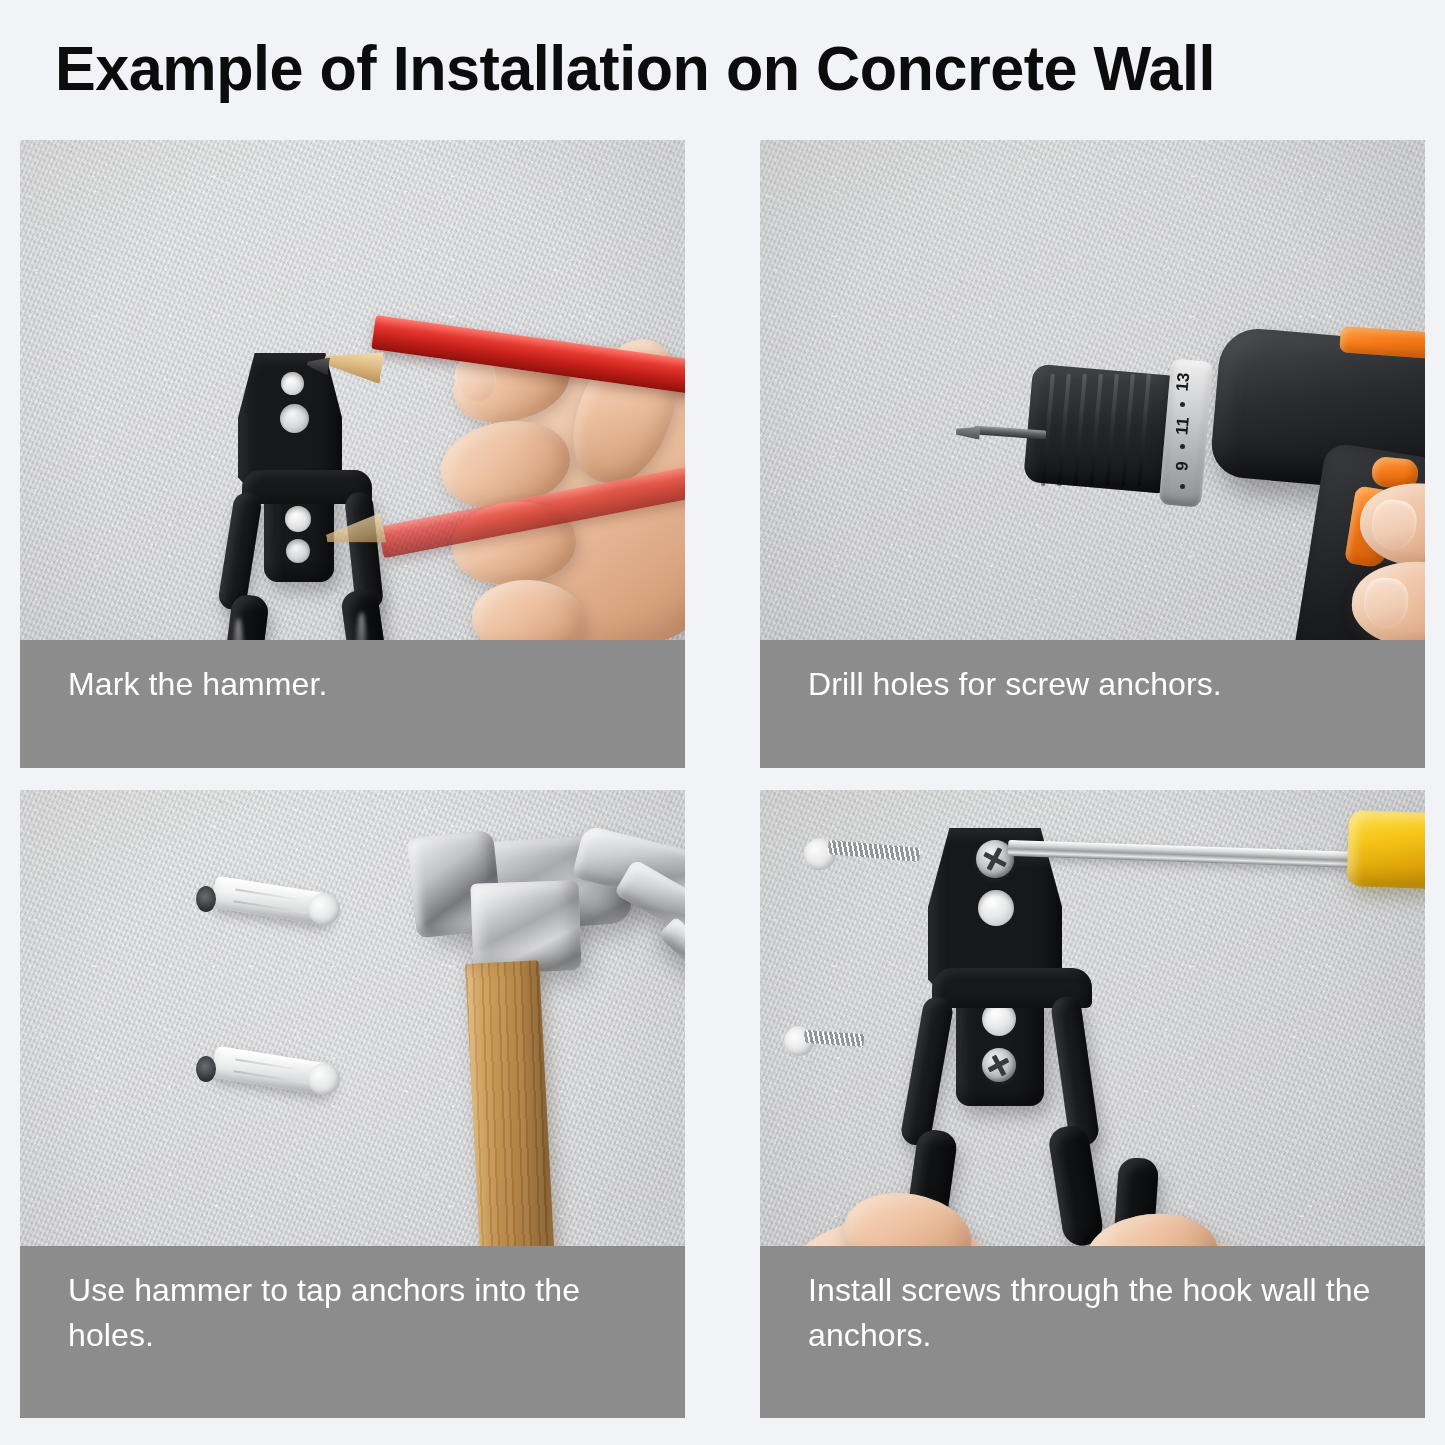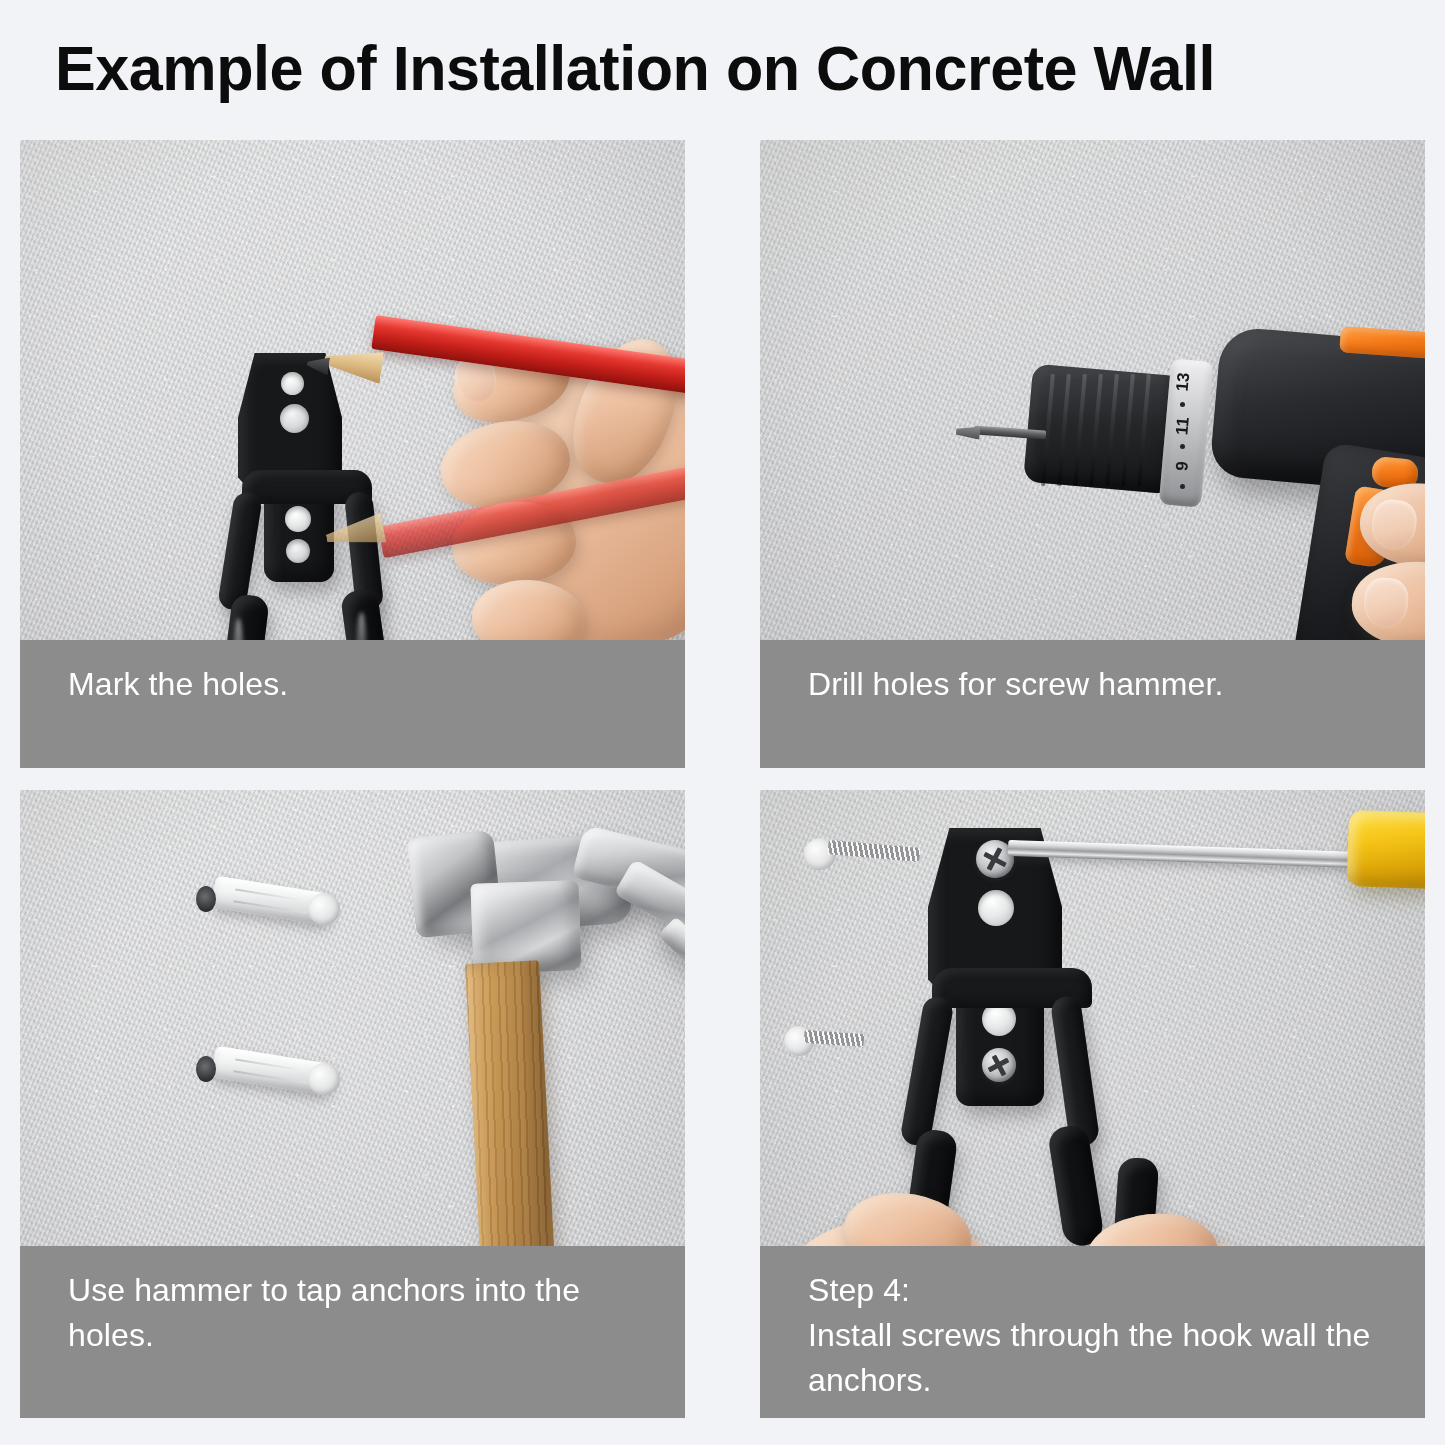--- a/index.html
+++ b/index.html
@@ -372,21 +372,21 @@
 
         <div>
           <div class="palm" style="left:30px;top:528px;width:210px;height:150px;transform:rotate(10deg);"></div>
           <div class="finger" style="left:92px;top:512px;width:110px;height:72px;transform:rotate(12deg);"></div>
           <div class="palm" style="left:368px;top:548px;width:230px;height:150px;transform:rotate(-6deg);"></div>
           <div class="finger" style="left:404px;top:532px;width:120px;height:74px;transform:rotate(-8deg);"></div>
         </div>
       </div>
 
       <div class="caption cap-2line">
-        <span class="cap-text">Mark the holes.</span>
+        <span class="cap-text">Mark the hammer.</span>
       </div>
     </div>
 
     <div class="panel">
       <div class="photo">
         <div class="wall"></div>
         <div class="vignette"></div>
 
         <div>
           <div class="drill-body" style="left:455px;top:198px;width:290px;height:150px;transform:rotate(5deg);"></div>
@@ -422,21 +422,21 @@
           <div class="finger" style="left:600px;top:344px;width:128px;height:84px;transform:rotate(8deg);"></div>
           <div class="nail" style="left:612px;top:360px;width:44px;height:50px;transform:rotate(8deg);"></div>
           <div class="finger" style="left:592px;top:422px;width:136px;height:86px;transform:rotate(4deg);"></div>
           <div class="nail" style="left:604px;top:438px;width:44px;height:50px;transform:rotate(4deg);"></div>
           <div class="finger" style="left:600px;top:500px;width:132px;height:84px;transform:rotate(0deg);"></div>
           <div class="finger" style="left:614px;top:572px;width:122px;height:72px;transform:rotate(-4deg);"></div>
         </div>
       </div>
 
       <div class="caption cap-2line">
-        <span class="cap-text">Drill holes for screw hammer.</span>
+        <span class="cap-text">Drill holes for screw anchors.</span>
       </div>
     </div>
 
     <div class="panel">
       <div class="photo">
         <div class="wall lighter"></div>
         <div class="vignette"></div>
 
         <div>
           <div class="anchor" style="left:193px;top:95px;width:120px;height:32px;transform:rotate(9deg);"></div>
@@ -516,19 +516,18 @@
 
         <div>
           <div class="palm" style="left:12px;top:430px;width:250px;height:200px;transform:rotate(8deg);"></div>
           <div class="finger" style="left:84px;top:404px;width:128px;height:80px;transform:rotate(10deg);"></div>
           <div class="palm" style="left:290px;top:452px;width:250px;height:190px;transform:rotate(-5deg);"></div>
           <div class="finger" style="left:326px;top:424px;width:132px;height:82px;transform:rotate(-6deg);"></div>
         </div>
       </div>
 
       <div class="caption cap-3line">
-        <span class="cap-label">Step 4:</span>
         <span class="cap-text">Install screws through the hook wall the anchors.</span>
       </div>
     </div>
 
   </div>
 </div>
 
 </body></html>

